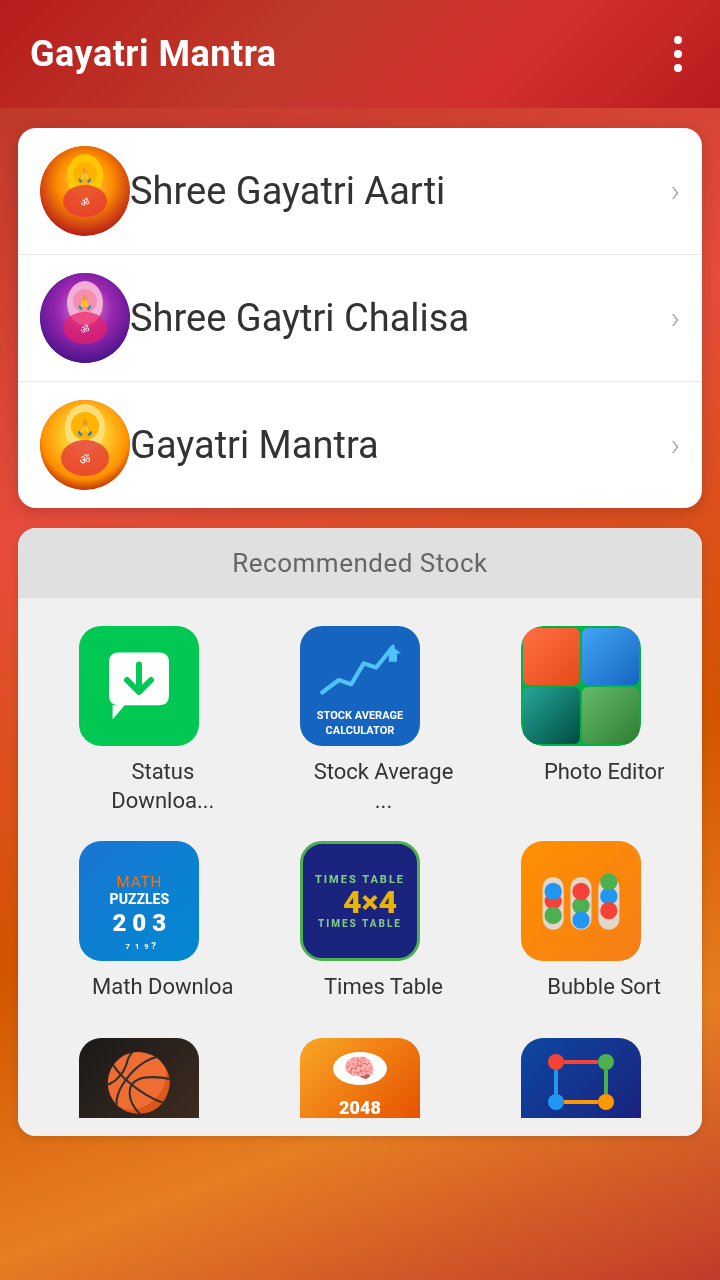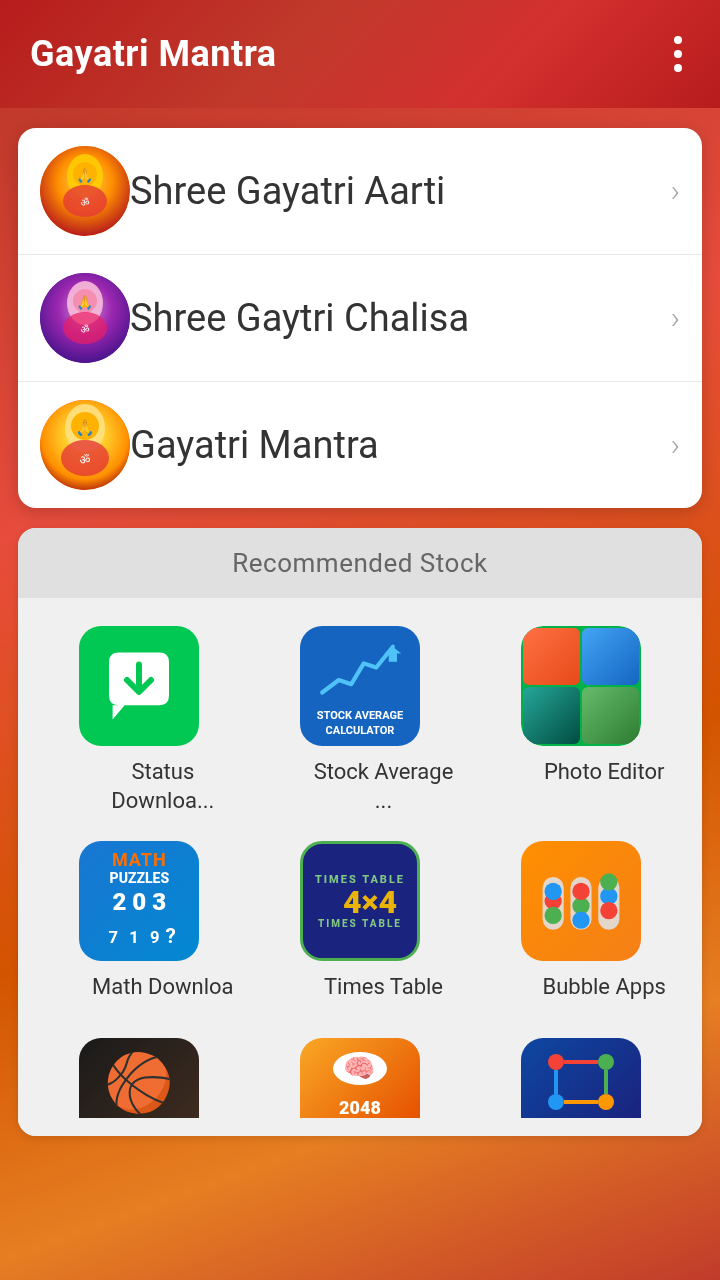--- a/index.html
+++ b/index.html
@@ -356,21 +356,21 @@
             <div class="photo-cell" style="background: linear-gradient(135deg, #42a5f5, #1565c0);"></div>
             <div class="photo-cell" style="background: linear-gradient(135deg, #26a69a, #004d40);"></div>
             <div class="photo-cell" style="background: linear-gradient(135deg, #66bb6a, #2e7d32);"></div>
           </div>
         </div>
         <span class="app-label">Photo Editor</span>
       </div>
 
       <div class="app-item">
         <div class="math-icon-wrap app-icon">
-          <div style="color:#ff6f00; font-size:18px; font-weight:700; letter-spacing:1px;">MATH</div>
+          <div style="color:#ff6f00; font-size:15px; font-weight:400; letter-spacing:1px;margin-top:24px;">MATH</div>
           <div style="color:#fff; font-size:14px; font-weight:800;">PUZZLES</div>
           <div style="color:#fff; font-size:24px; font-weight:900; margin: 2px 0;">2 0 3</div>
           <svg viewBox="0 0 80 30" width="80" height="30">
             <text x="10" y="22" font-size="16" fill="white" font-weight="bold">7</text>
             <text x="30" y="22" font-size="16" fill="white" font-weight="bold">1</text>
             <text x="50" y="22" font-size="16" fill="white" font-weight="bold">9</text>
             <text x="65" y="22" font-size="20" fill="white" font-weight="bold">?</text>
           </svg>
         </div>
         <span class="app-label">Math Downloa</span>
@@ -398,21 +398,21 @@
             <circle cx="50" cy="55" r="9" fill="#4caf50"></circle>
             <circle cx="50" cy="40" r="9" fill="#f44336"></circle>
             <circle cx="50" cy="70" r="9" fill="#2196f3"></circle>
 
             <rect x="68" y="25" width="22" height="55" rx="11" fill="#e0e0e0" opacity="0.9"></rect>
             <circle cx="79" cy="45" r="9" fill="#2196f3"></circle>
             <circle cx="79" cy="60" r="9" fill="#f44336"></circle>
             <circle cx="79" cy="30" r="9" fill="#4caf50"></circle>
           </svg>
         </div>
-        <span class="app-label">Bubble Apps</span>
+        <span class="app-label">Bubble Sort</span>
       </div>
 
     </div>
 
     <div class="apps-grid-bottom">
 
       <div class="app-item-partial">
         <div class="app-icon-partial" style="background: linear-gradient(135deg, #1a1a1a, #3d2b1f); border-radius:22px 22px 0 0;">
           <div style="font-size:56px; margin-top:4px;">🏀</div>
         </div>

